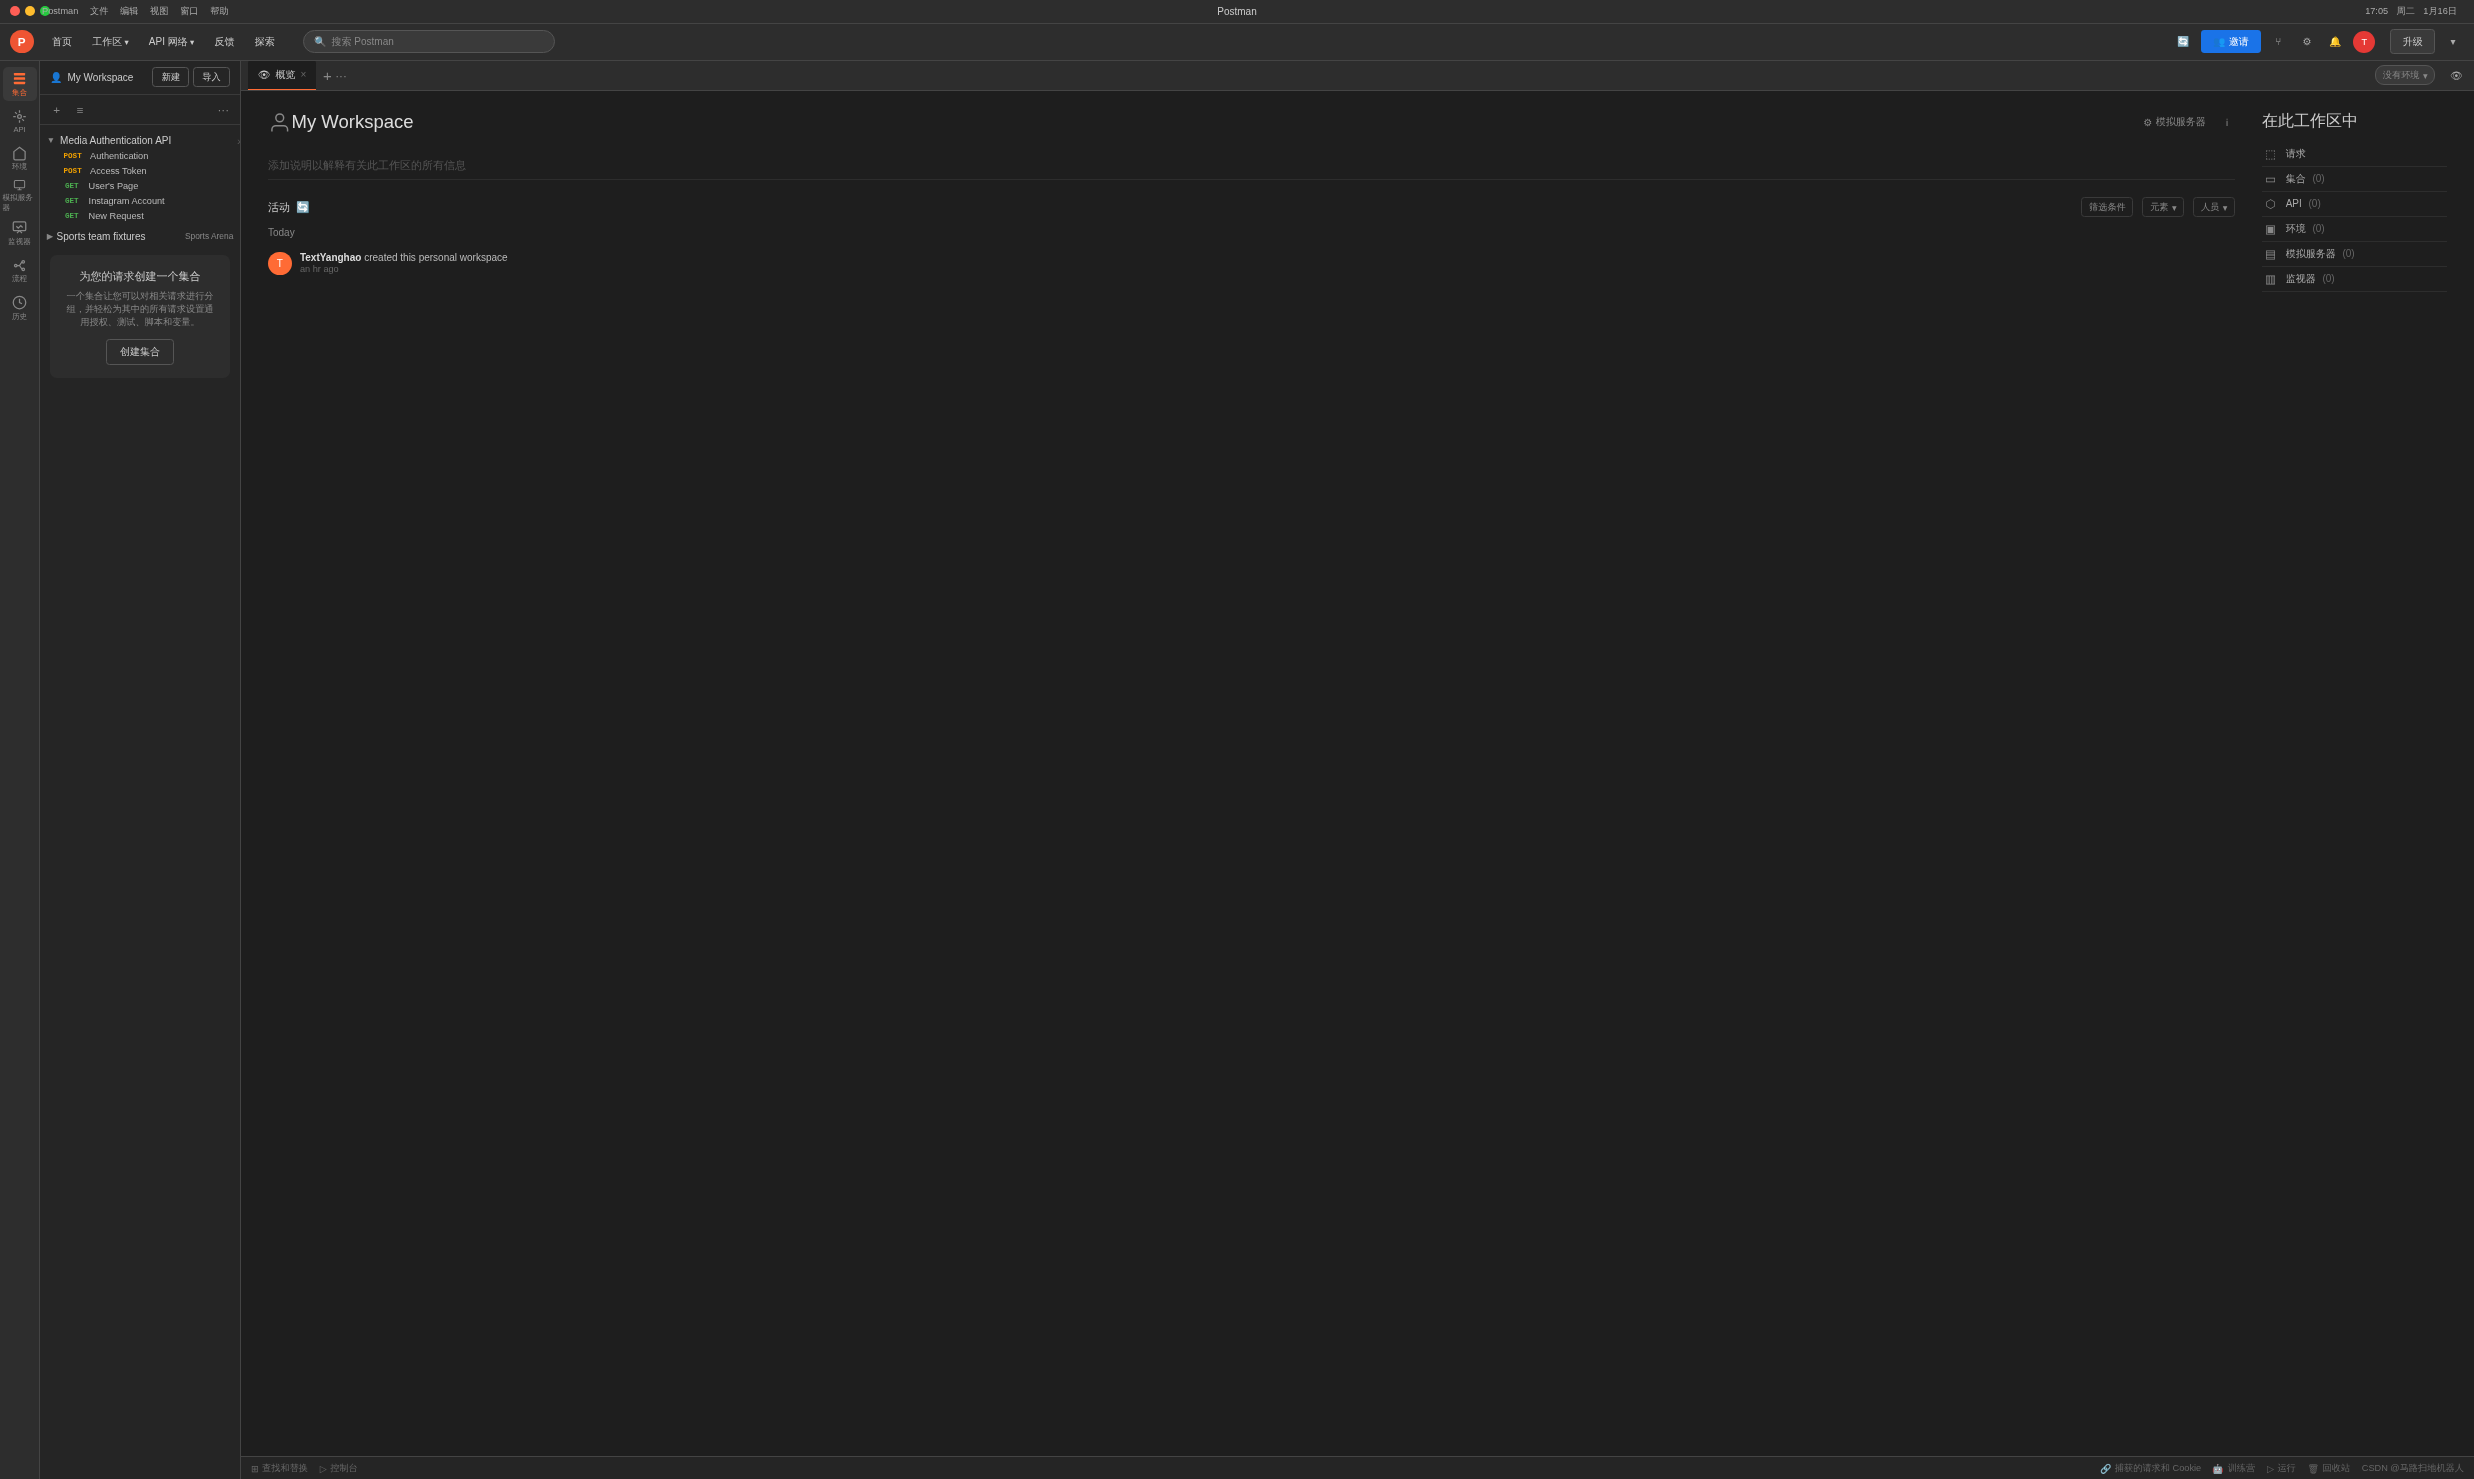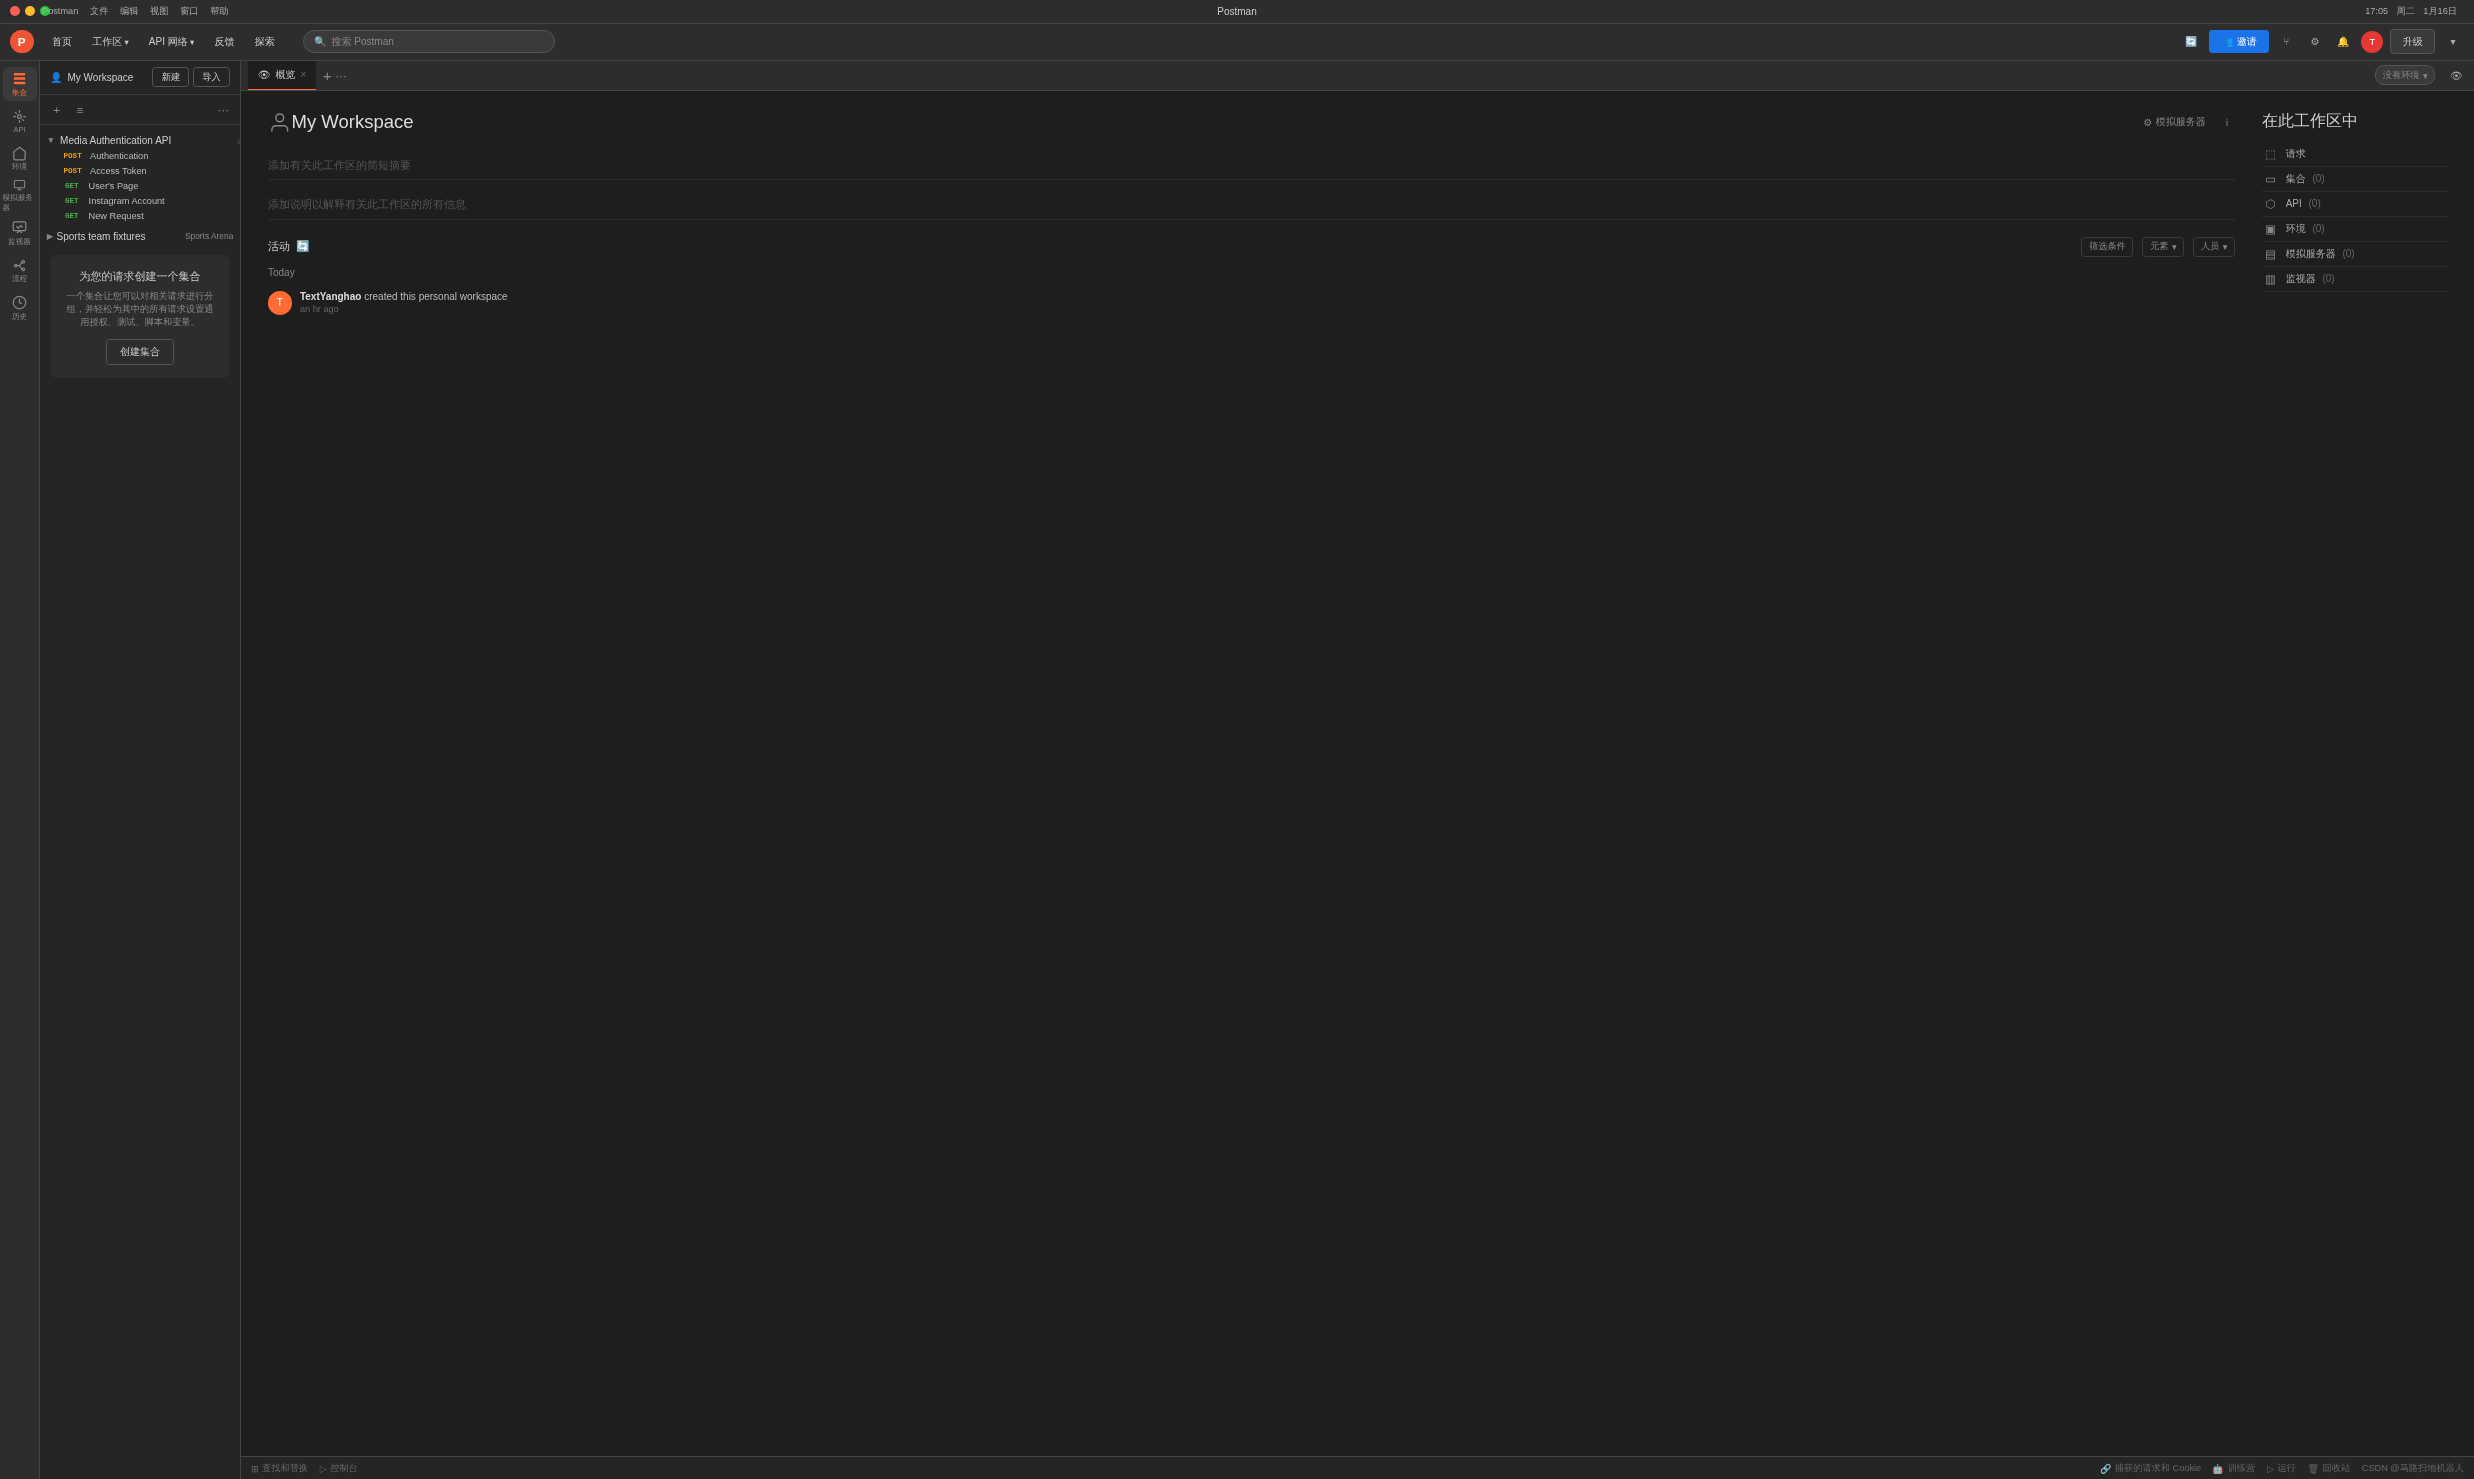--- a/index.html
+++ b/index.html
@@ -48,21 +48,21 @@
       height: 23.5px;
       display: flex;
       align-items: center;
       padding: 0 10px;
       gap: 5px;
       color: #888;
       font-size: 10px;
     }
     .topnav-right { margin-left: auto; display: flex; align-items: center; gap: 6.7px; }
     .invite-btn { background: #1a73e8; color: white; border: none; padding: 4.2px 11.7px; border-radius: 3.4px; font-size: 10px; cursor: pointer; display: flex; align-items: center; gap: 3.4px; }
-    .upgrade-btn { background: #3a3a3a; color: #ccc; border: 0.8px solid #555; padding: 4.2px 11.7px; border-radius: 3.4px; font-size: 10px; cursor: pointer; }
+    .upgrade-btn { background: #3a3a3a; color: #ccc; border: 0.8px solid #555; padding: 4.2px 11.7px; border-radius: 3.4px; font-size: 10px; cursor: pointer; margin-left: 8px; }
     .icon-btn { width: 22px; height: 22px; display: flex; align-items: center; justify-content: center; color: #aaa; cursor: pointer; border-radius: 3.4px; }
 
     
     .main-layout { display: flex; height: calc(100vh - 60px); }
 
     
     .sidebar-icons {
       width: 40px;
       background: #2d2d2d;
       border-right: 0.8px solid #444;
@@ -587,21 +587,20 @@
             <div class="ws-toolbar-btn">
               <span>⚙</span>
               <span>模拟服务器</span>
             </div>
             <div class="ws-toolbar-btn">
               <span>ℹ</span>
             </div>
           </div>
         </div>
 
-        <div class="description-placeholder">添加有关此工作区的简短摘要</div>
         <div class="description-placeholder">添加说明以解释有关此工作区的所有信息</div>
 
         <div class="activity-section">
           <div class="activity-header">
             <div class="activity-title">
               <span>活动</span>
               <span style="cursor:pointer;">🔄</span>
             </div>
             <div class="activity-filters">
               <div class="filter-btn">

